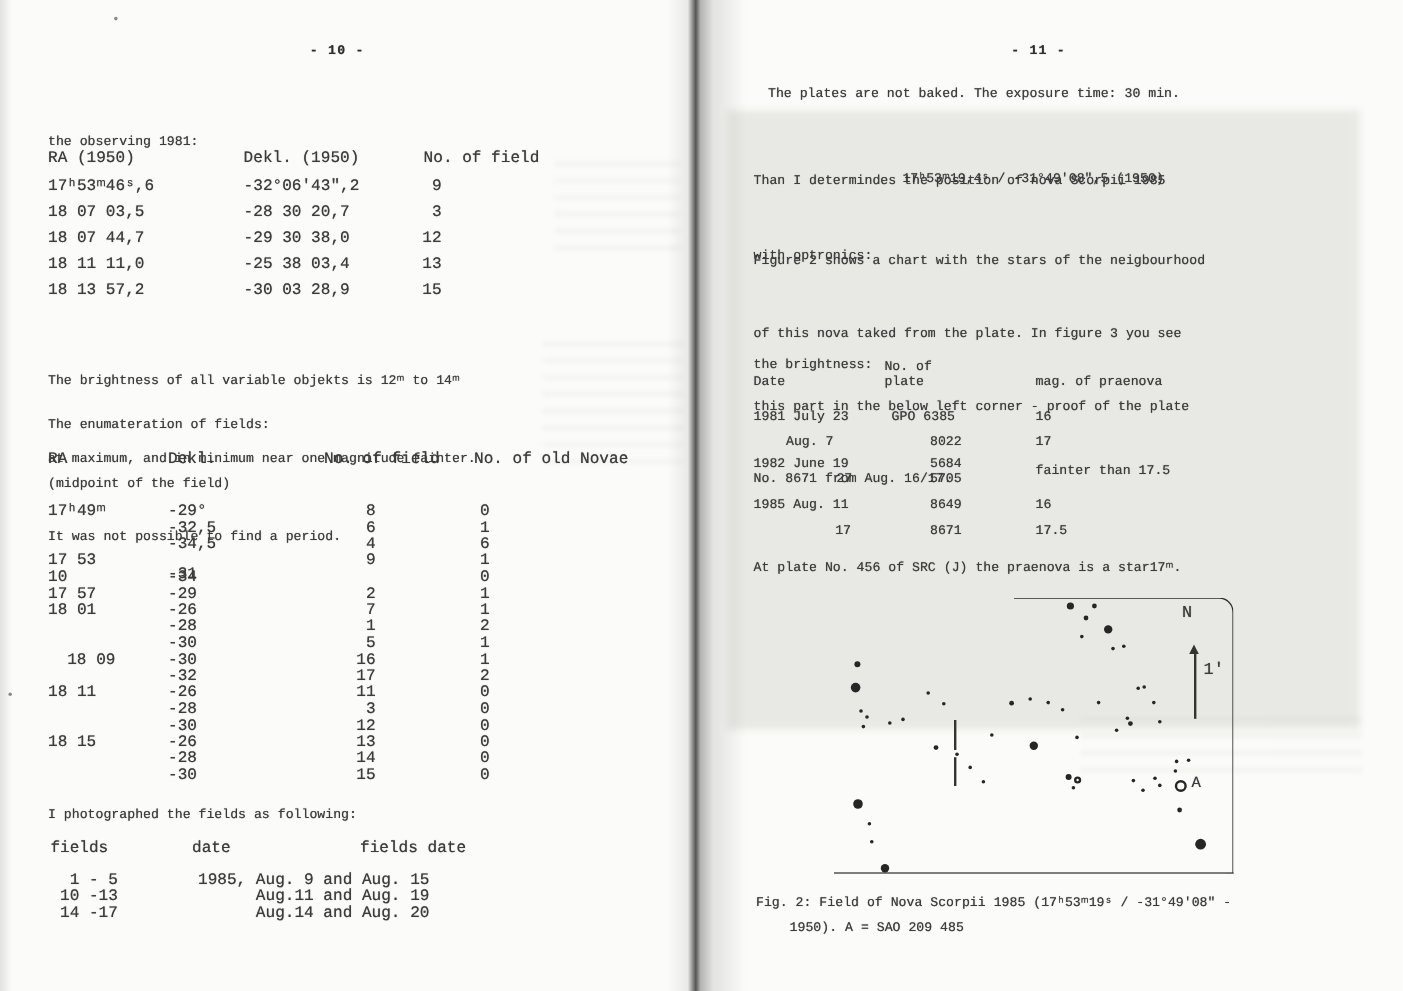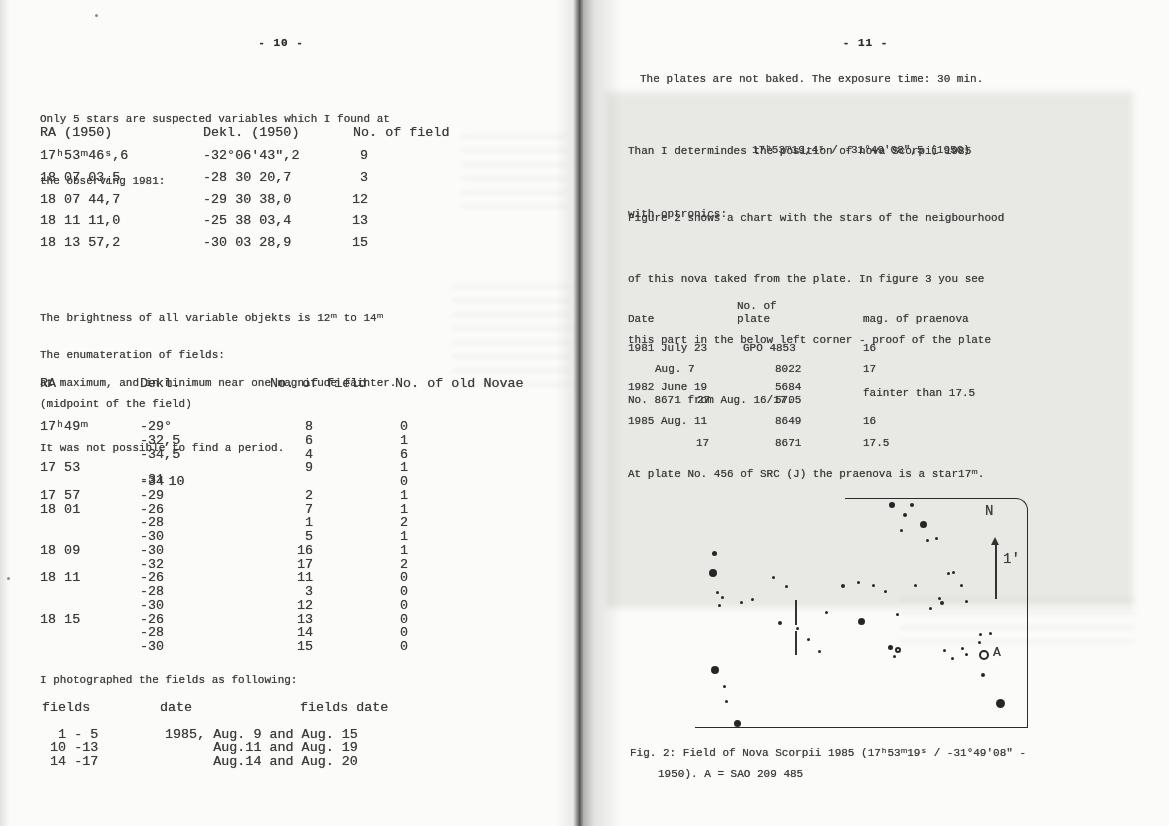--- a/index.html
+++ b/index.html
@@ -55,21 +55,20 @@
   <div class="speck" style="left:95px;top:14px;"></div>
   <div class="speck" style="left:7px;top:577px;"></div>
   <div class="ghost" style="left:462px;top:135px;width:105px;height:75px;"></div>
   <div class="ghost" style="left:452px;top:285px;width:118px;height:110px;"></div>
   <div class="ghost" style="left:900px;top:598px;width:235px;height:55px;"></div>
 
   <div>
     <div class="txt pagenum" style="left:236px;top:33px;width:90px;">- 10 -</div>
 
     <div class="txt para" style="left:40px;top:67px;">
-      <div>Only 5 stars are suspected variables which I found at</div>
       <div>the observing 1981:</div>
     </div>
 
     <div class="tbl" id="t1h" style="left:40px;top:122px;width:480px;">
         <div class="trow">
           <span class="tcell" style="left: 0px;">RA (1950)</span>
           <span class="tcell" style="left: 163px;">Dekl. (1950)</span>
           <span class="tcell" style="left: 313px;">No. of field</span>
         </div>
       </div>
@@ -139,21 +138,21 @@
         </div>
         <div class="trow">
           <span class="tcell" style="left: 0px;">17 53</span>
           <span class="tcell" style="left: 100px; margin-top: 12px;">-31</span>
           <span class="tcell" style="left: 0px; width: 273px; text-align: right;">9</span>
           <span class="tcell" style="left: 360px;">1</span>
         </div>
         <div class="trow">
           <span class="tcell" style="left: 0px;"></span>
           <span class="tcell" style="left: 100px;">-34</span>
-          <span class="tcell" style="left: 0px; width: 273px; text-align: center;">10</span>
+          <span class="tcell" style="left: 0px; width: 273px; text-align: left;">10</span>
           <span class="tcell" style="left: 360px;">0</span>
         </div>
         <div class="trow">
           <span class="tcell" style="left: 0px;">17 57</span>
           <span class="tcell" style="left: 100px;">-29</span>
           <span class="tcell" style="left: 0px; width: 273px; text-align: right;">2</span>
           <span class="tcell" style="left: 360px;">1</span>
         </div>
         <div class="trow">
           <span class="tcell" style="left: 0px;">18 01</span>
@@ -167,21 +166,21 @@
           <span class="tcell" style="left: 0px; width: 273px; text-align: right;">1</span>
           <span class="tcell" style="left: 360px;">2</span>
         </div>
         <div class="trow">
           <span class="tcell" style="left: 0px;"></span>
           <span class="tcell" style="left: 100px;">-30</span>
           <span class="tcell" style="left: 0px; width: 273px; text-align: right;">5</span>
           <span class="tcell" style="left: 360px;">1</span>
         </div>
         <div class="trow">
-          <span class="tcell" style="left: 0px;">18 09</span>
+          <span class="tcell" style="left: 16px;">18 09</span>
           <span class="tcell" style="left: 100px;">-30</span>
           <span class="tcell" style="left: 0px; width: 273px; text-align: right;">16</span>
           <span class="tcell" style="left: 360px;">1</span>
         </div>
         <div class="trow">
           <span class="tcell" style="left: 0px;"></span>
           <span class="tcell" style="left: 100px;">-32</span>
           <span class="tcell" style="left: 0px; width: 273px; text-align: right;">17</span>
           <span class="tcell" style="left: 360px;">2</span>
         </div>
@@ -261,30 +260,31 @@
     <div class="txt" style="left:752px;top:140px;">17ʰ53ᵐ19,4ˢ / -31°49'08",5 (1950)</div>
 
     <div class="txt para" style="left:628px;top:168px;line-height:20.2px;">
       <div>Figure 2 shows a chart with the stars of the neigbourhood</div>
       <div>of this nova taked from the plate. In figure 3 you see</div>
       <div>this part in the below left corner - proof of the plate</div>
       <div>No. 8671 from Aug. 16/17.</div>
     </div>
 
     <div class="txt para" style="left:628px;top:254px;line-height:20.5px;">
+      <div>the brightness:</div>
     </div>
 
     <div>
       <div class="txt" style="left:737px;top:296px;">No. of</div>
       <div class="txt" style="left:628px;top:309px;">Date</div>
       <div class="txt" style="left:737px;top:309px;">plate</div>
       <div class="txt" style="left:863px;top:309px;">mag. of praenova</div>
 
       <div class="txt" style="left:628px;top:338px;">1981 July 23</div>
-      <div class="txt" style="left:743px;top:338px;">GPO 4853</div>
+      <div class="txt" style="left:743px;top:338px;">GPO 6385</div>
       <div class="txt" style="left:863px;top:338px;">16</div>
 
       <div class="txt" style="left:655px;top:359px;">Aug. 7</div>
       <div class="txt" style="left:775px;top:359px;">8022</div>
       <div class="txt" style="left:863px;top:359px;">17</div>
 
       <div class="txt" style="left:628px;top:377px;">1982 June 19</div>
       <div class="txt" style="left:697px;top:390px;">27</div>
       <div class="txt" style="left:775px;top:377px;">5684</div>
       <div class="txt" style="left:775px;top:390px;">5705</div>

